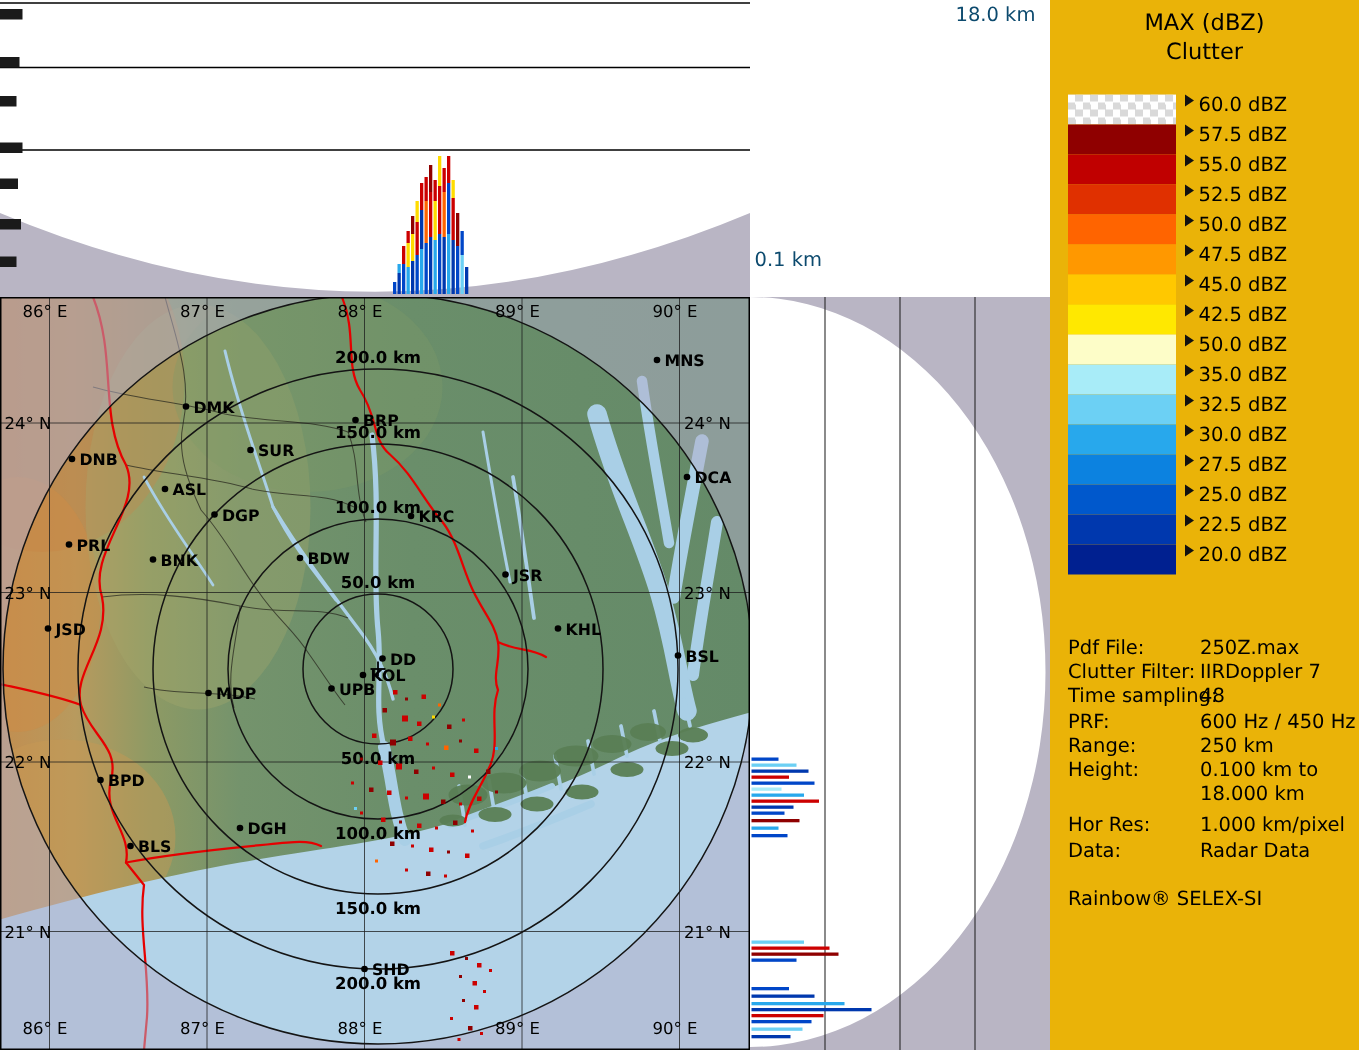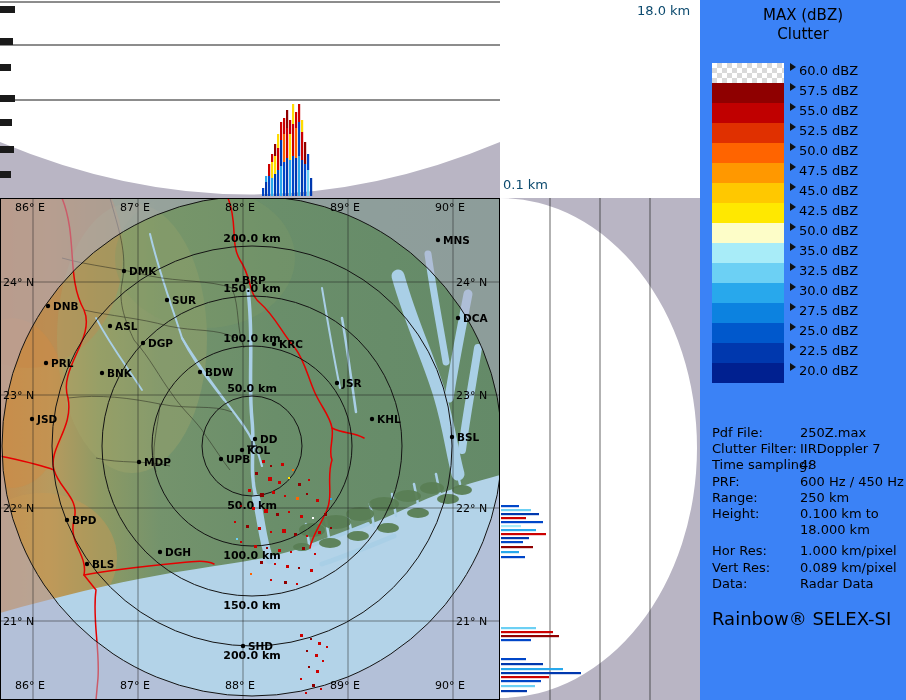--- a/index.html
+++ b/index.html
@@ -3,33 +3,33 @@
 <meta charset="utf-8">
 <style>
   *{margin:0;padding:0;box-sizing:border-box}
   html,body{background:#fff}
   body{font-family:"DejaVu Sans",sans-serif;color:#000}
   #root{position:relative;width:906px;height:700px;overflow:hidden;background:#fff}
   .abs{position:absolute}
   .axis-lbl{position:absolute;font-size:13px;color:#0c4a6e;white-space:nowrap}
 
   
-  #legend{left:700px;top:0;width:206px;height:700px;background:#3b82f6;padding-top:6px}
+  #legend{left:700px;top:0;width:206px;height:700px;background:#eab308;padding-top:6px}
   .lg-title{font-size:15px;line-height:19px;text-align:center;white-space:nowrap}
   #legend-scale{margin:19px 0 0 12px;width:fit-content}
   .lg-row{display:flex;height:20px}
   .lg-swatch{width:72px;height:20px}
   .checker{background:conic-gradient(#d9d9d9 25%,#fff 0 50%,#d9d9d9 0 75%,#fff 0);background-size:10px 10px}
   .lg-arrow{width:0;height:0;border-top:4px solid transparent;border-bottom:4px solid transparent;border-left:6px solid #111;margin-left:6px;margin-right:3px}
   .lg-label{font-size:13px;white-space:nowrap}
   #info{margin:42px 0 16px 12px;font-size:13px;line-height:16.2px}
   .info-row{display:flex;white-space:nowrap}
   .info-row.gap{margin-top:5px}
   .info-label{width:88px;flex:none}
-  #brand{margin:8px 0 0 12px;font-size:18px}
+  #brand{margin:8px 0 0 12px;font-size:13px}
 
   
   svg text{font-family:"DejaVu Sans",sans-serif}
   .maplbl{font-size:11px;fill:#000}
   .ringlbl{font-size:11px;font-weight:bold;fill:#000;text-anchor:middle}
   .citylbl{font-size:10.5px;font-weight:bold;fill:#000}
   .grid{stroke:#1c1c1c;stroke-width:.6;opacity:.85}
   .ring{stroke:#141414;stroke-width:1;fill:none}
   .pline{stroke:#000;stroke-width:.9}
   .pline2{stroke:#222;stroke-width:.7}
@@ -96,21 +96,21 @@
         <rect x="301" y="120" width="2.2" height="12" fill="#ffdc00"></rect>
         <rect x="304" y="164" width="2.2" height="32" fill="#0046c8"></rect>
         <rect x="304" y="142" width="2.2" height="22" fill="#8f0000"></rect>
         <rect x="307" y="170" width="2.2" height="26" fill="#6cd0f4"></rect>
         <rect x="307" y="154" width="2.2" height="16" fill="#0046c8"></rect>
         <rect x="310" y="178" width="2.2" height="18" fill="#0038ae"></rect>
       </g>
   </svg>
 
   <div class="axis-lbl" style="left:637px;top:3px">18.0 km</div>
-  <div class="axis-lbl" style="left:503px;top:177px">0.1 km</div>
+  <div class="axis-lbl" style="left:503px;top:166px">0.1 km</div>
 
   <svg id="map" class="abs" style="left:0;top:198px" width="500" height="502" viewBox="0 0 500 502">
     <defs>
       <linearGradient id="terr" x1="0" y1="0" x2="1" y2="0">
         <stop offset="0" stop-color="#c28e50"></stop>
         <stop offset="0.1" stop-color="#b89a5e"></stop>
         <stop offset="0.2" stop-color="#8e9a64"></stop>
         <stop offset="0.32" stop-color="#74936c"></stop>
         <stop offset="0.55" stop-color="#6a8e6a"></stop>
         <stop offset="1" stop-color="#648a68"></stop>
@@ -506,24 +506,20 @@
         </div>
         <div class="info-row">
           <span class="info-label"></span>
           <span class="info-value">18.000 km</span>
         </div>
         <div class="info-row gap">
           <span class="info-label">Hor Res:</span>
           <span class="info-value">1.000 km/pixel</span>
         </div>
         <div class="info-row">
-          <span class="info-label">Vert Res:</span>
-          <span class="info-value">0.089 km/pixel</span>
-        </div>
-        <div class="info-row">
           <span class="info-label">Data:</span>
           <span class="info-value">Radar Data</span>
         </div>
       </div>
     <div id="brand">Rainbow® SELEX-SI</div>
   </div>
 
 </div>
 
 </body></html>

